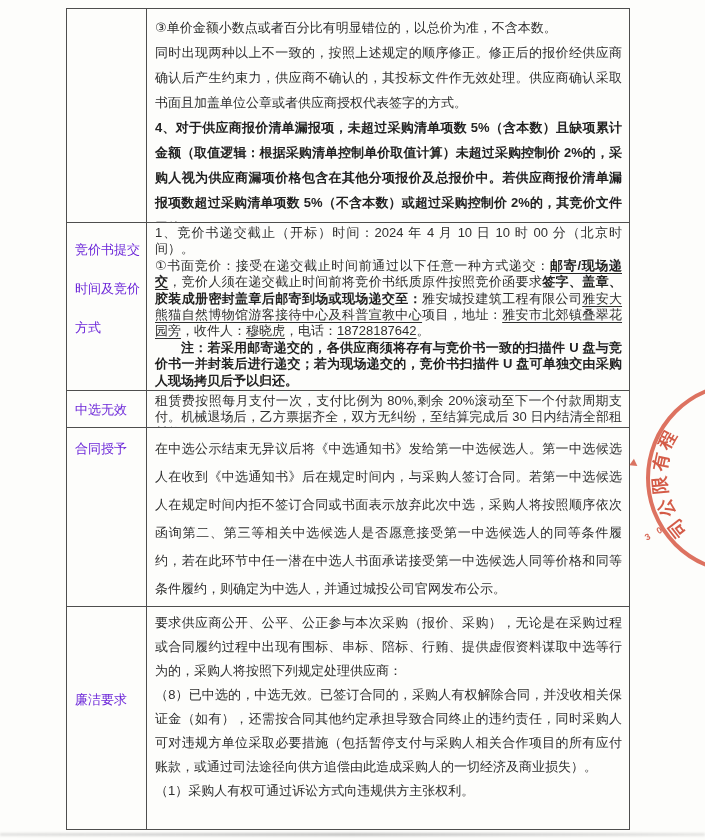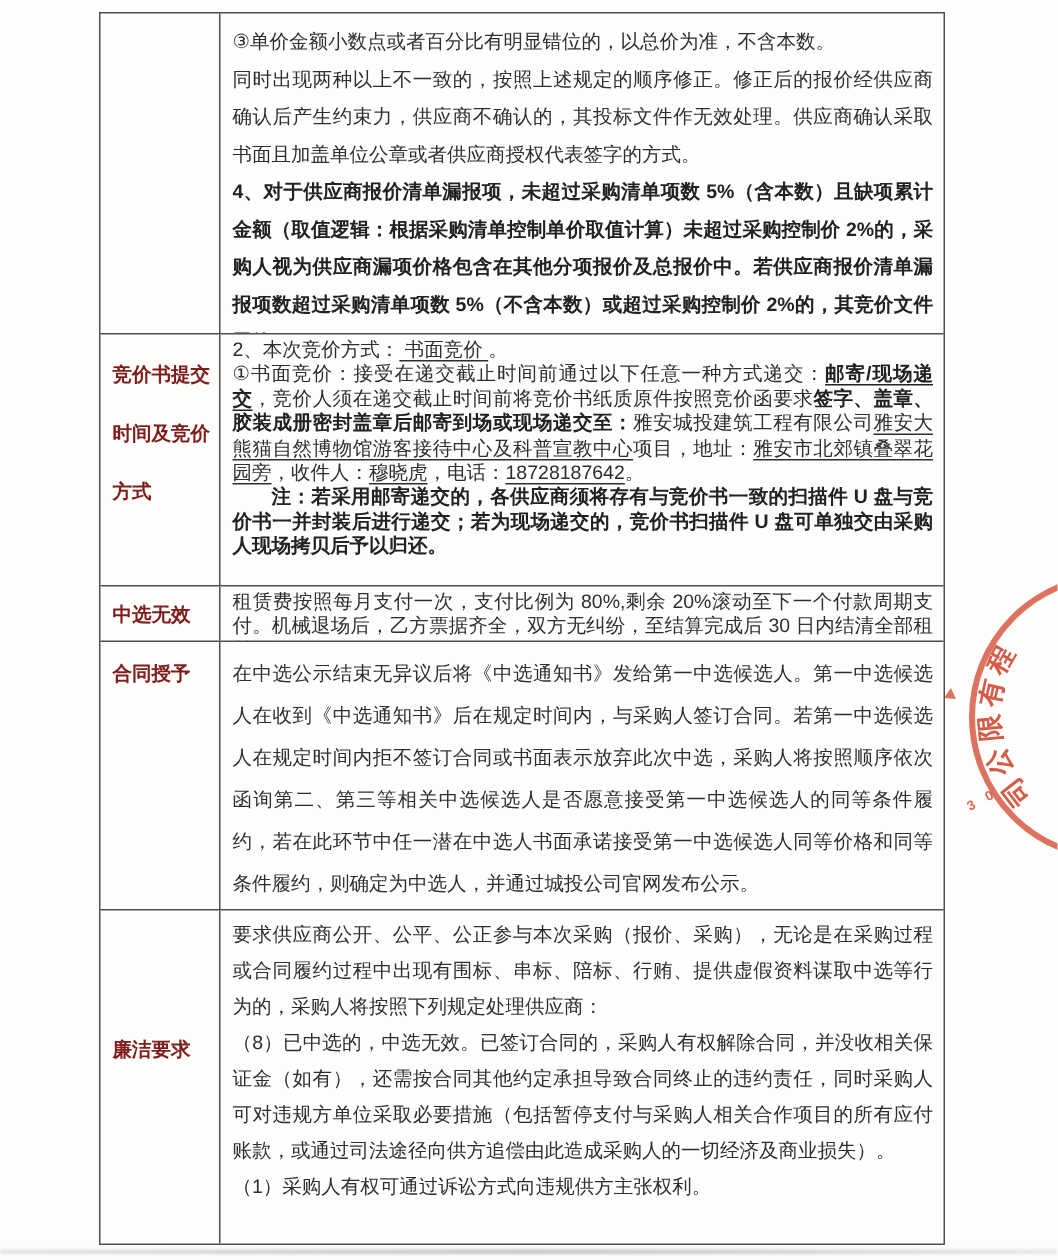--- a/index.html
+++ b/index.html
@@ -13,21 +13,21 @@
   
   .doc-table{
     position:absolute;left:66px;top:8px;width:562px;
     border:1px solid #4e4e4e;box-sizing:content-box;
   }
   .row{display:flex;box-sizing:border-box;border-bottom:1px solid #4e4e4e;}
   .row:last-child{border-bottom:none;}
   .cell{box-sizing:border-box;overflow:hidden;}
   .cell.label{
     width:80px;min-width:80px;border-right:1px solid #4e4e4e;
-    font-weight:bold;color:#7f1d1d;font-size:13px;line-height:17px;
+    font-weight:normal;color:#6d28d9;font-size:13px;line-height:17px;
     padding:0 4px 0 8px;
   }
   .cell.content{
     flex:1;color:#2e2e2e;font-size:13px;
     padding:0 7px 0 8px;text-align:justify;
   }
   .cell.content p{margin:0;}
   .b{font-weight:bold;color:#222;}
   .u{text-decoration:underline;text-underline-offset:3px;}
   .indent{text-indent:2em;}
@@ -90,21 +90,21 @@
         <div class="cell label"></div>
         <div class="cell content">
           <p><span>③单价金额小数点或者百分比有明显错位的，以总价为准，不含本数。</span></p>
           <p><span>同时出现两种以上不一致的，按照上述规定的顺序修正。修正后的报价经供应商确认后产生约束力，供应商不确认的，其投标文件作无效处理。供应商确认采取书面且加盖单位公章或者供应商授权代表签字的方式。</span></p>
           <p><span class="b">4、对于供应商报价清单漏报项，未超过采购清单项数 5%（含本数）且缺项累计金额（取值逻辑：根据采购清单控制单价取值计算）未超过采购控制价 2%的，采购人视为供应商漏项价格包含在其他分项报价及总报价中。若供应商报价清单漏报项数超过采购清单项数 5%（不含本数）或超过采购控制价 2%的，其竞价文件无效。</span></p>
         </div>
       </div>
       <div class="row r2">
         <div class="cell label">竞价书提交时间及竞价方式</div>
         <div class="cell content">
-          <p><span>2、本次竞价方式：</span><span class="u">&nbsp;书面竞价&nbsp;</span><span>。</span></p>
+          <p><span>1、竞价书递交截止（开标）时间：2024 年 4 月 10 日 10 时 00 分（北京时间）。</span></p>
           <p><span>①书面竞价：接受在递交截止时间前通过以下任意一种方式递交：</span><span class="b u">邮寄/现场递交</span><span>，竞价人须在递交截止时间前将竞价书纸质原件按照竞价函要求</span><span class="b">签字、盖章、胶装成册密封盖章后邮寄到场或现场递交至：</span><span>雅安城投建筑工程有限公司</span><span class="u">雅安大熊猫自然博物馆游客接待中心及科普宣教中心</span><span>项目，地址：</span><span class="u">雅安市北郊镇叠翠花园旁</span><span>，收件人：</span><span class="u">穆晓虎</span><span>，电话：</span><span class="u">18728187642</span><span>。</span></p>
           <p class="indent"><span class="b">注：若采用邮寄递交的，各供应商须将存有与竞价书一致的扫描件 U 盘与竞价书一并封装后进行递交；若为现场递交的，竞价书扫描件 U 盘可单独交由采购人现场拷贝后予以归还。</span></p>
         </div>
       </div>
       <div class="row r3">
         <div class="cell label">中选无效</div>
         <div class="cell content">
           <p><span>租赁费按照每月支付一次，支付比例为 80%,剩余 20%滚动至下一个付款周期支付。机械退场后，乙方票据齐全，双方无纠纷，至结算完成后 30 日内结清全部租赁款项。</span></p>
         </div>
       </div>

